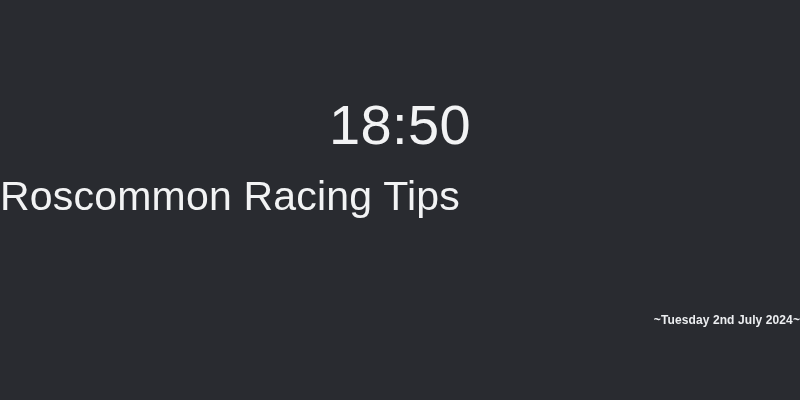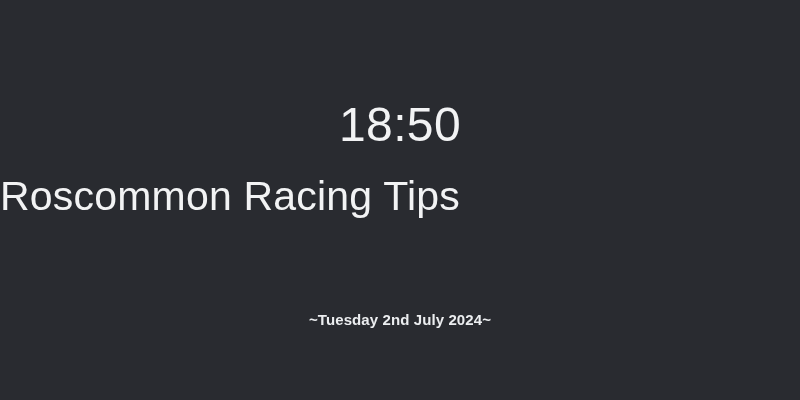--- a/index.html
+++ b/index.html
@@ -35,21 +35,21 @@
   }
 
   .race-time {
     position: absolute;
     left: 0;
     top: 96px;
     width: 800px;
     margin: 0;
     padding: 0;
     font-family: "Liberation Sans", "DejaVu Sans", sans-serif;
-    font-size: 48px;
+    font-size: 56px;
     font-weight: 300;
     line-height: 58px;
     letter-spacing: 0.4px;
     color: #f2f3f4;
     text-align: center;
     white-space: nowrap;
   }
 
   .race-title {
     position: absolute;
@@ -69,26 +69,26 @@
   }
 
   .race-date {
     position: absolute;
     left: 0;
     top: 309px;
     width: 800px;
     margin: 0;
     padding: 0;
     font-family: "Liberation Sans", "DejaVu Sans", sans-serif;
-    font-size: 15px;
+    font-size: 12px;
     font-weight: 700;
     line-height: 22px;
     letter-spacing: 0.1px;
     color: #eceef0;
-    text-align: center;
+    text-align: right;
     white-space: nowrap;
   }
 
   .spacer-region {
     position: absolute;
     left: 0;
     top: 340px;
     width: 800px;
     height: 60px;
     background: transparent;

